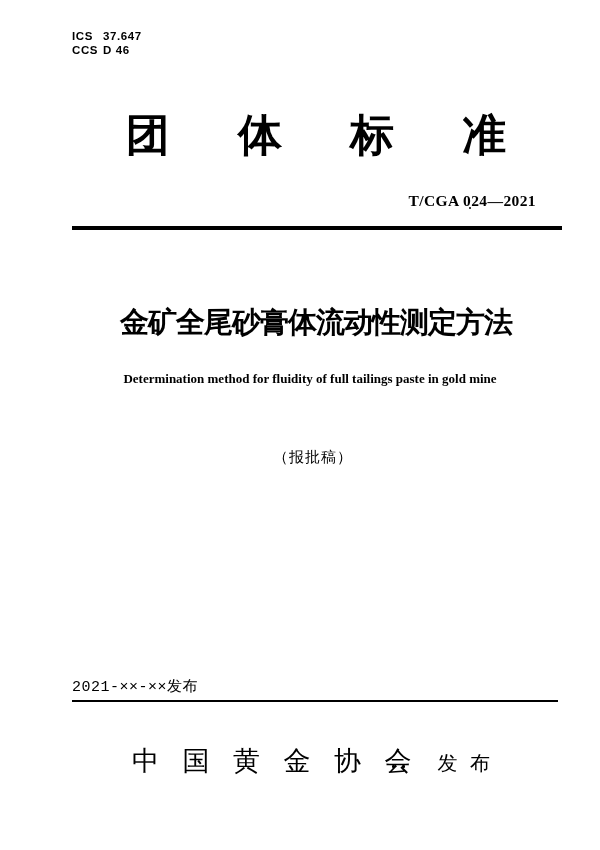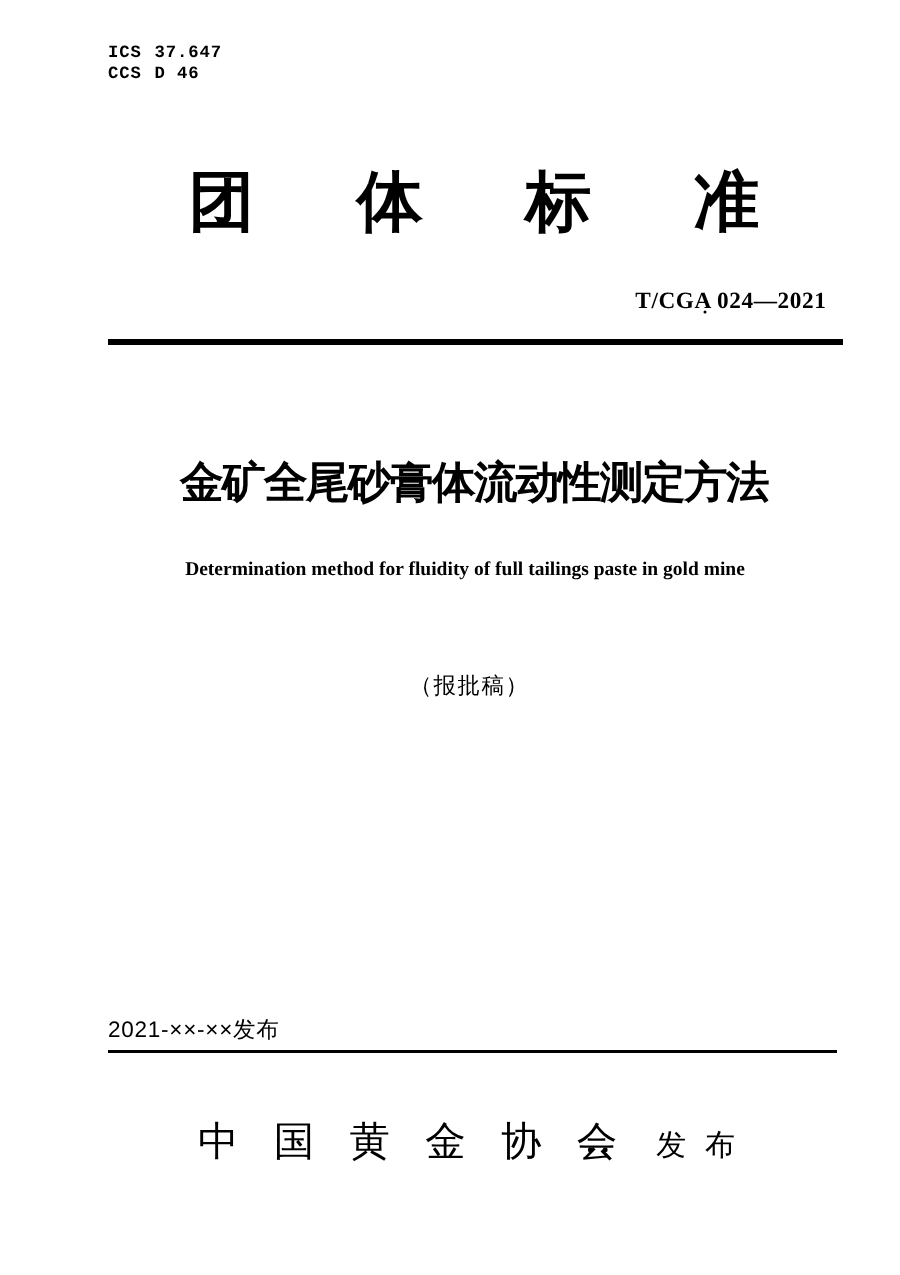--- a/index.html
+++ b/index.html
@@ -14,21 +14,21 @@
     height: 850px;
     background: #ffffff;
     color: #000000;
     font-family: "Liberation Sans", sans-serif;
   }
   
   .meta {
     position: absolute;
     left: 72px;
     top: 29px;
-    font-family: Liberation Mono, monospace;
+    font-family: Liberation Sans, sans-serif;
     font-weight: bold;
     font-size: 11.5px;
     line-height: 14px;
     letter-spacing: 0.6px;
   }
   .meta .row { display: flex; }
   .meta .label { width: 31px; }
   
   .big-title {
     position: absolute;
@@ -38,21 +38,21 @@
     text-align: center;
     font-size: 44px;
     line-height: 48px;
     font-weight: bold;
     word-spacing: 56px;
     white-space: nowrap;
   }
   
   .std-number {
     position: absolute;
-    left: 75px;
+    left: 60px;
     top: 192px;
     width: 476px;
     text-align: right;
     font-family: "Liberation Serif", serif;
     font-weight: bold;
     font-size: 15.5px;
     letter-spacing: 0.4px;
     white-space: nowrap;
   }
   .rule-thick {
@@ -98,20 +98,21 @@
   .dates {
     position: absolute;
     left: 72px;
     top: 677px;
     width: 486px;
     display: flex;
     justify-content: space-between;
     font-size: 15px;
     letter-spacing: 0.5px;
     white-space: nowrap;
+    font-family: Liberation Mono, monospace;
   }
   .rule-thin {
     position: absolute;
     left: 72px;
     top: 700px;
     width: 486px;
     height: 2px;
     background: #000000;
   }
   .publisher-row {

